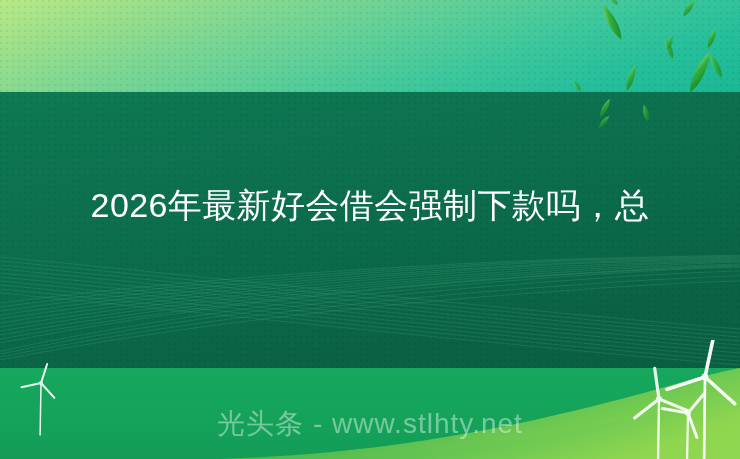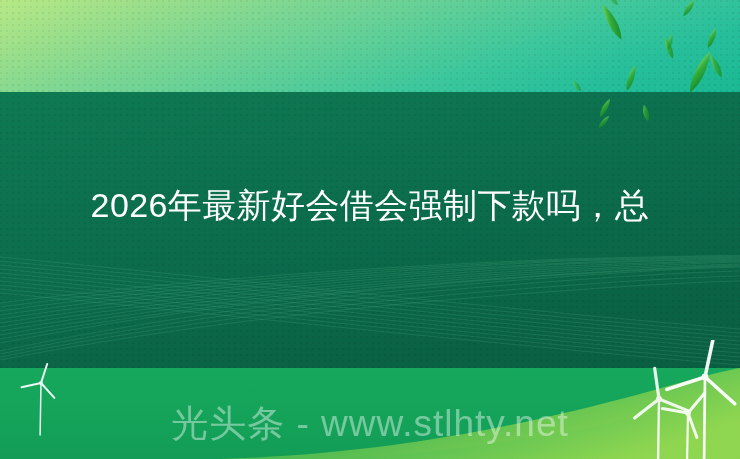--- a/index.html
+++ b/index.html
@@ -93,21 +93,21 @@
     font-weight:400;
     letter-spacing:.4px;
     white-space:nowrap;
   }
 
   
   .watermark {
     position:absolute; left:0; top:404px; width:740px;
     text-align:center;
     color:rgba(255,255,255,0.42);
-    font-size:37px;
+    font-size:28px;
     line-height:40px;
     letter-spacing:1px;
     white-space:nowrap;
     user-select:none;
   }
 </style>
 </head>
 <body>
 
 <div id="poster">

